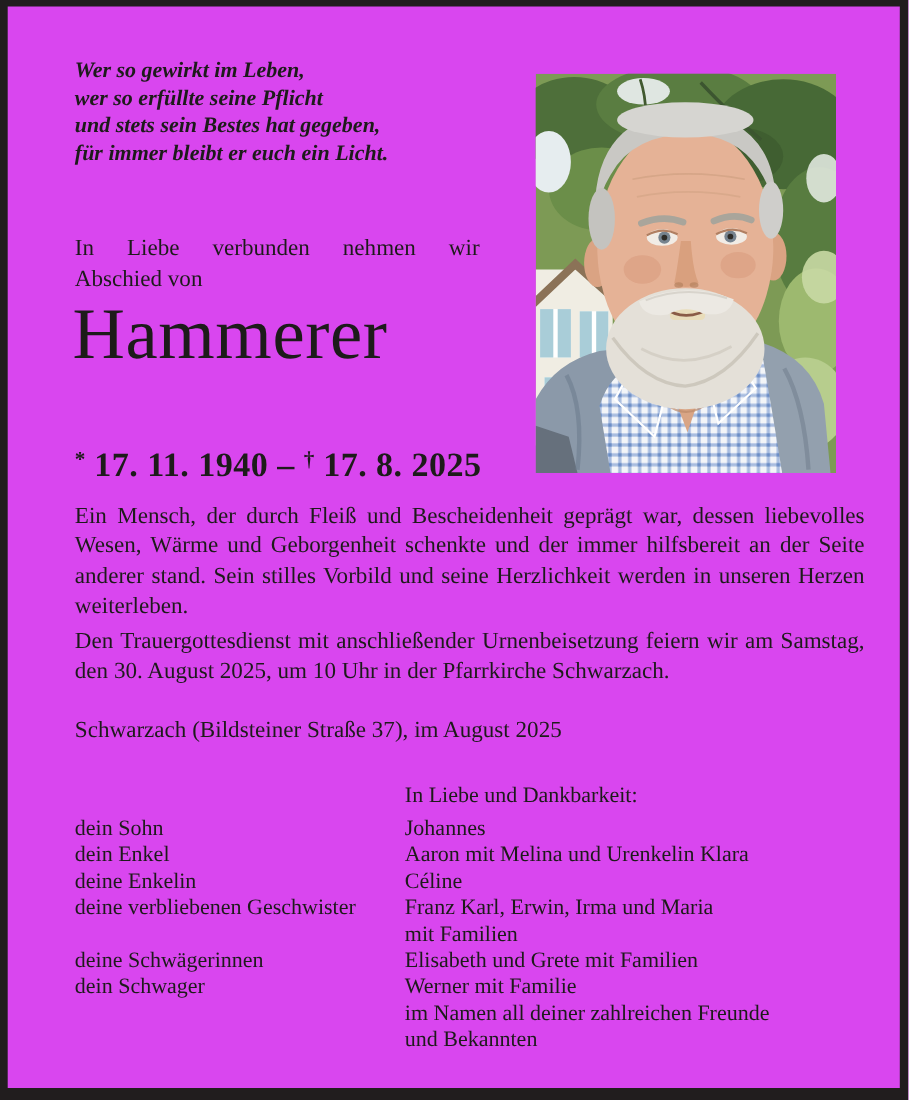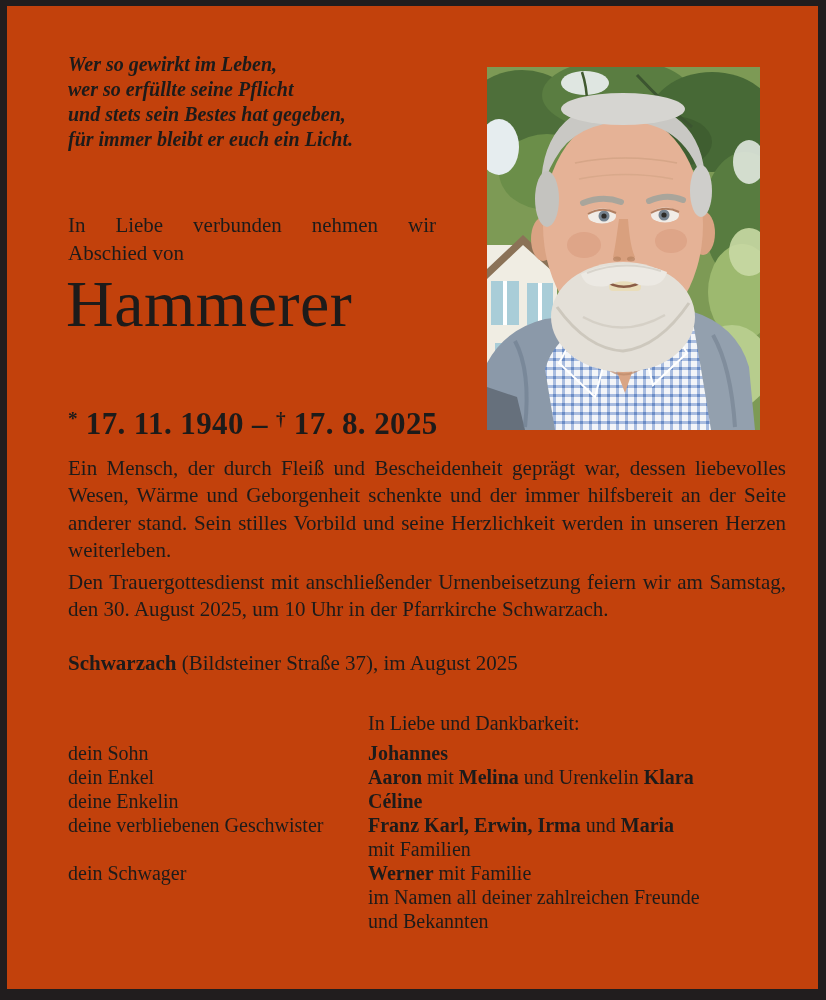--- a/index.html
+++ b/index.html
@@ -1,19 +1,19 @@
 <!DOCTYPE html>
 <html lang="de"><head>
 <meta charset="utf-8">
 <style>
   html,body{margin:0;padding:0;background:#ffffff;}
   .page{
     position:relative;
     width:826px;height:1000px;
-    background:#c2410c;
+    background:#d946ef;
     font-family:"Liberation Serif","DejaVu Serif",serif;
     color:#1d1b1a;
     overflow:hidden;
   }
   .frame{
     position:absolute;inset:0;
     border-style:solid;border-color:#211d1e;
     border-width:6px 8px 11px 7px;
     pointer-events:none;
     z-index:50;
@@ -44,21 +44,21 @@
   .para{
     position:absolute;left:68px;width:718px;
     font-size:21px;line-height:27.3px;text-align:justify;
   }
   .para1{top:455px;}
   .para2{top:569px;}
   .place{
     position:absolute;left:68px;top:650px;
     font-size:21px;line-height:27px;
   }
-  .b{font-weight:bold;}
+  .b{font-weight:normal;}
   .gratitude{
     position:absolute;left:68px;top:711px;width:718px;
     font-size:20px;line-height:24px;
   }
   .g-header{margin-left:300px;margin-bottom:6px;}
   .g-row{display:grid;grid-template-columns:292px 1fr;column-gap:8px;}
   .g-label{}
   .g-value{text-align:left;}
 </style>
 </head>
@@ -213,20 +213,24 @@
         </div>
         <div class="g-row">
           <div class="g-label">deine verbliebenen Geschwister</div>
           <div class="g-value"><span class="b">Franz Karl, Erwin, Irma</span><span> und </span><span class="b">Maria</span></div>
         </div>
         <div class="g-row">
           <div class="g-label"></div>
           <div class="g-value"><span>mit Familien</span></div>
         </div>
         <div class="g-row">
+          <div class="g-label">deine Schwägerinnen</div>
+          <div class="g-value"><span class="b">Elisabeth</span><span> und </span><span class="b">Grete</span><span> mit Familien</span></div>
+        </div>
+        <div class="g-row">
           <div class="g-label">dein Schwager</div>
           <div class="g-value"><span class="b">Werner</span><span> mit Familie</span></div>
         </div>
         <div class="g-row">
           <div class="g-label"></div>
           <div class="g-value"><span>im Namen all deiner zahlreichen Freunde</span></div>
         </div>
         <div class="g-row">
           <div class="g-label"></div>
           <div class="g-value"><span>und Bekannten</span></div>

